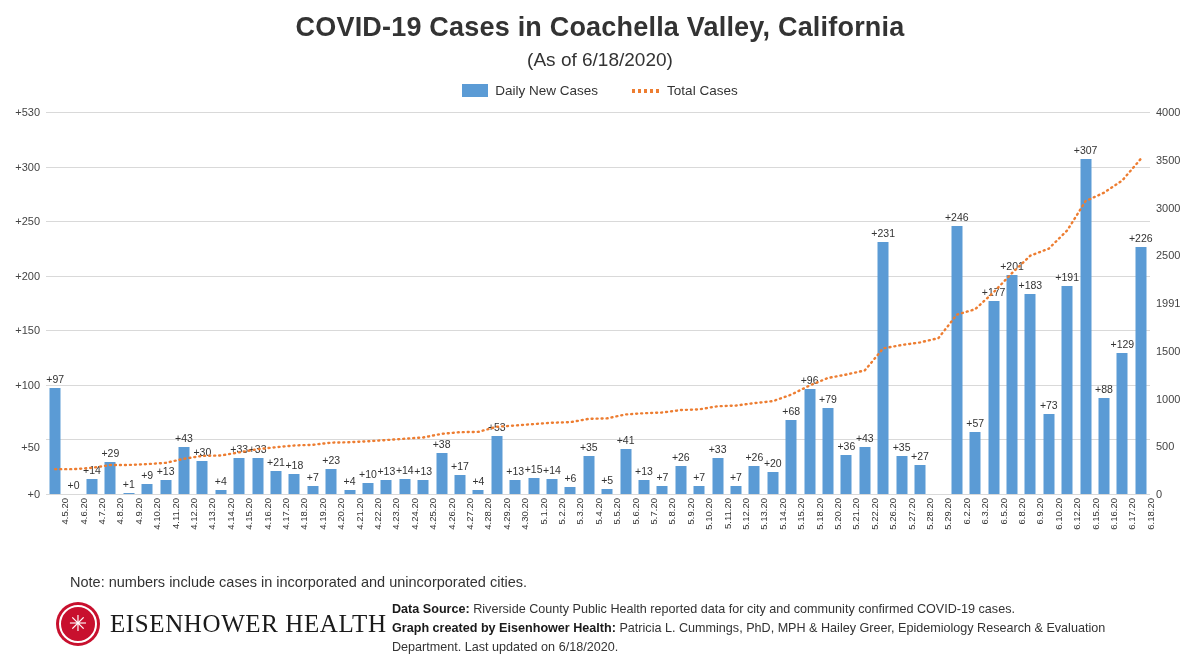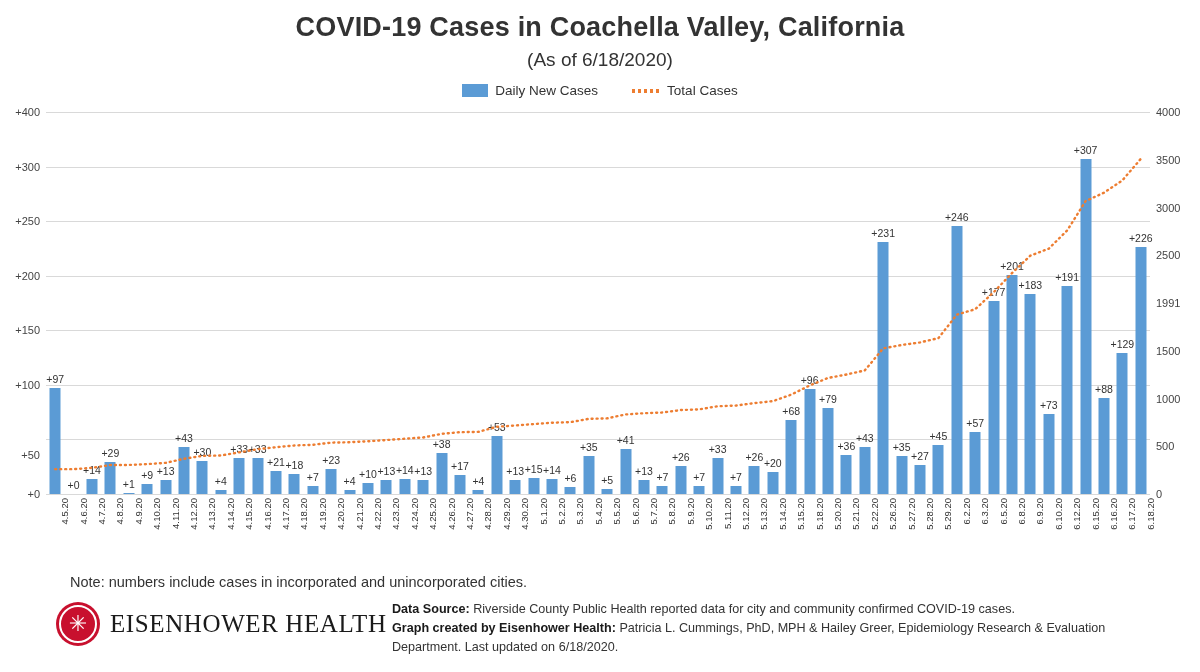--- a/index.html
+++ b/index.html
@@ -224,33 +224,33 @@
       <span>Total Cases</span>
     </div>
   </div>
 
   <div class="chart-area">
     <div class="plot">
       <div class="plot-inner" id="plot-inner">
           <div class="gridline" style="top: 382px;"></div>
           <div class="axis-left-label" style="top: 382px;">+0</div>
           <div class="gridline" style="top: 327.429px;"></div>
-          <div class="axis-left-label" style="top: 343px;">+50</div>
+          <div class="axis-left-label" style="top: 335px;">+50</div>
           <div class="gridline" style="top: 272.857px;"></div>
           <div class="axis-left-label" style="top: 272.857px;">+100</div>
           <div class="gridline" style="top: 218.286px;"></div>
           <div class="axis-left-label" style="top: 218.286px;">+150</div>
           <div class="gridline" style="top: 163.714px;"></div>
           <div class="axis-left-label" style="top: 163.714px;">+200</div>
           <div class="gridline" style="top: 109.143px;"></div>
           <div class="axis-left-label" style="top: 109.143px;">+250</div>
           <div class="gridline" style="top: 54.5714px;"></div>
           <div class="axis-left-label" style="top: 54.5714px;">+300</div>
           <div class="gridline" style="top: 0px;"></div>
-          <div class="axis-left-label" style="top: 0px;">+400</div>
+          <div class="axis-left-label" style="top: 0px;">+530</div>
           <div class="axis-right-label" style="top: 382px;">0</div>
           <div class="axis-right-label" style="top: 334.25px;">500</div>
           <div class="axis-right-label" style="top: 286.5px;">1000</div>
           <div class="axis-right-label" style="top: 238.75px;">1500</div>
           <div class="axis-right-label" style="top: 191px;">1991</div>
           <div class="axis-right-label" style="top: 143.25px;">2500</div>
           <div class="axis-right-label" style="top: 95.5px;">3000</div>
           <div class="axis-right-label" style="top: 47.75px;">3500</div>
           <div class="axis-right-label" style="top: 0px;">4000</div>
           <div class="bars">
@@ -438,24 +438,20 @@
               <div class="bar" style="height: 252.12px; background: rgb(91, 155, 213);"></div>
               <div class="bar-label" style="bottom: 255.12px;">+231</div>
             </div>
             <div class="bar-slot" style="left: 846.4px; width: 18.4px;">
               <div class="bar" style="height: 38.2px; background: rgb(91, 155, 213);"></div>
               <div class="bar-label" style="bottom: 41.2px;">+35</div>
             </div>
             <div class="bar-slot" style="left: 864.8px; width: 18.4px;">
               <div class="bar" style="height: 29.4686px; background: rgb(91, 155, 213);"></div>
               <div class="bar-label" style="bottom: 32.4686px;">+27</div>
-            </div>
-            <div class="bar-slot" style="left: 883.2px; width: 18.4px;">
-              <div class="bar" style="height: 49.1143px; background: rgb(91, 155, 213);"></div>
-              <div class="bar-label" style="bottom: 52.1143px;">+45</div>
             </div>
             <div class="bar-slot" style="left: 901.6px; width: 18.4px;">
               <div class="bar" style="height: 268.491px; background: rgb(91, 155, 213);"></div>
               <div class="bar-label" style="bottom: 271.491px;">+246</div>
             </div>
             <div class="bar-slot" style="left: 920px; width: 18.4px;">
               <div class="bar" style="height: 62.2114px; background: rgb(91, 155, 213);"></div>
               <div class="bar-label" style="bottom: 65.2114px;">+57</div>
             </div>
             <div class="bar-slot" style="left: 938.4px; width: 18.4px;">

